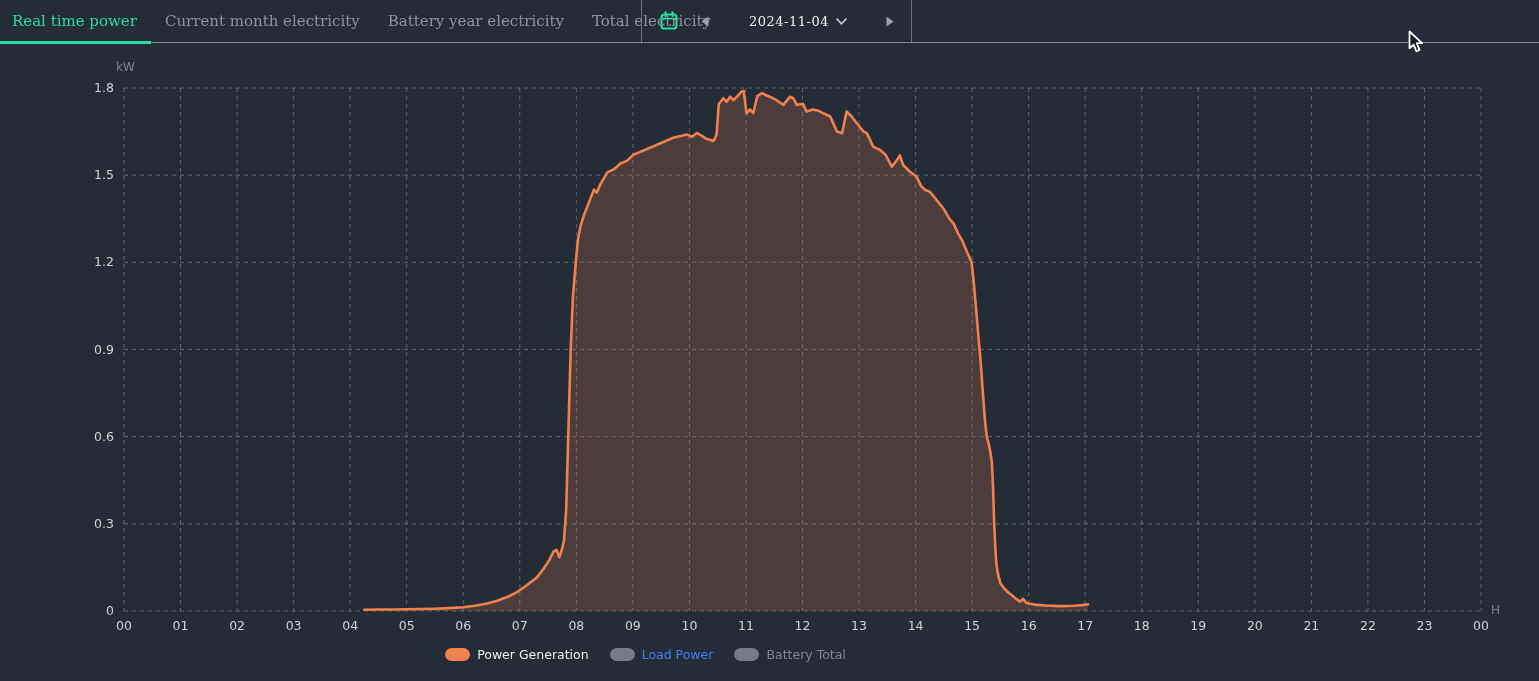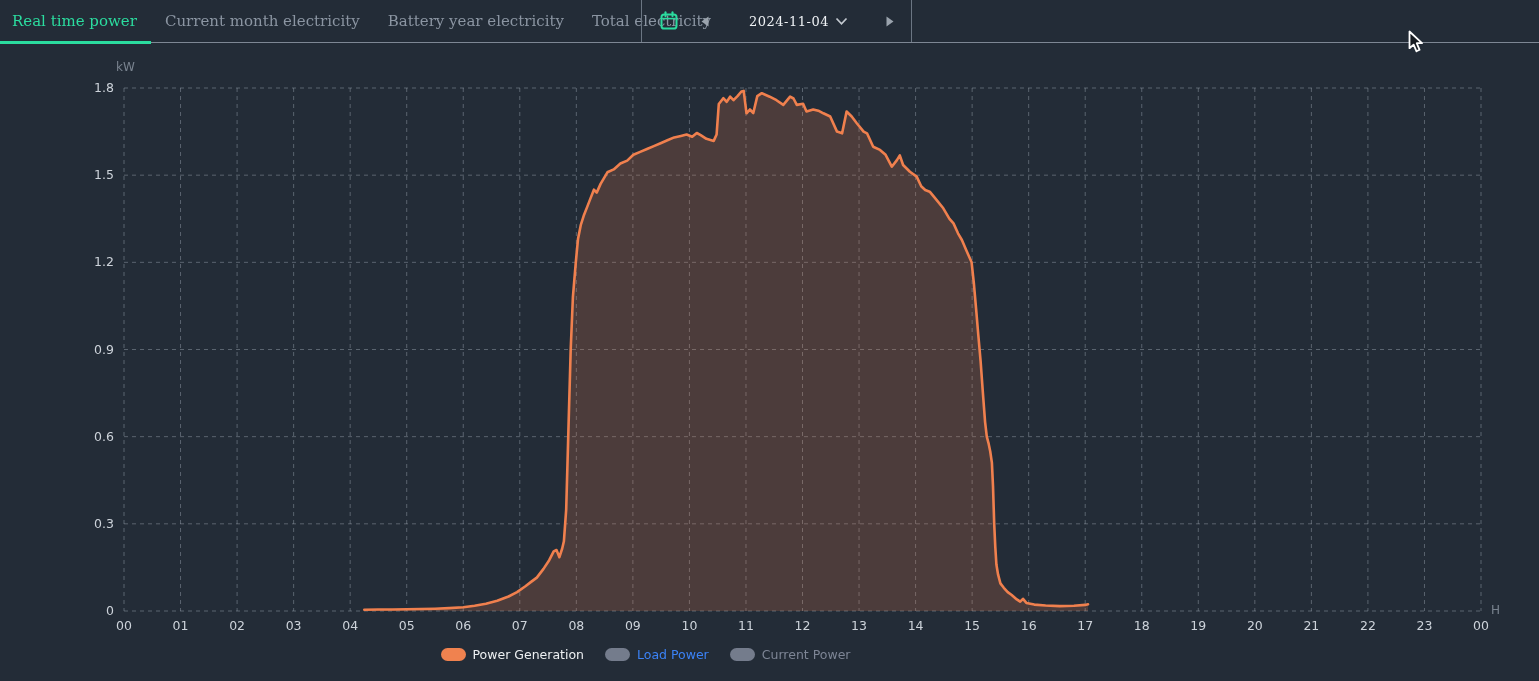--- a/index.html
+++ b/index.html
@@ -133,19 +133,19 @@
     <div class="legend-item">
       <span class="legend-swatch" style="background: rgb(240, 130, 79);"></span>
       <span class="legend-label" style="color: rgb(237, 240, 242);">Power Generation</span>
     </div>
     <div class="legend-item">
       <span class="legend-swatch" style="background: rgb(116, 124, 140);"></span>
       <span class="legend-label" style="color: #3b82f6;">Load Power</span>
     </div>
     <div class="legend-item">
       <span class="legend-swatch" style="background: rgb(116, 124, 140);"></span>
-      <span class="legend-label" style="color: rgb(125, 133, 149);">Current Power</span>
+      <span class="legend-label" style="color: rgb(125, 133, 149);">Battery Total</span>
     </div>
   </div>
 
 <svg class="cursor" width="18" height="24" viewBox="0 0 18 24">
   <path d="M1.5,1.5 L1.5,18.2 L5.6,14.6 L8.5,21.3 L11.6,19.8 L8.7,13.2 L14,13.2 Z" fill="#171c22" stroke="#ffffff" stroke-width="1.8" stroke-linejoin="round"></path>
 </svg>
 
 </body></html>

